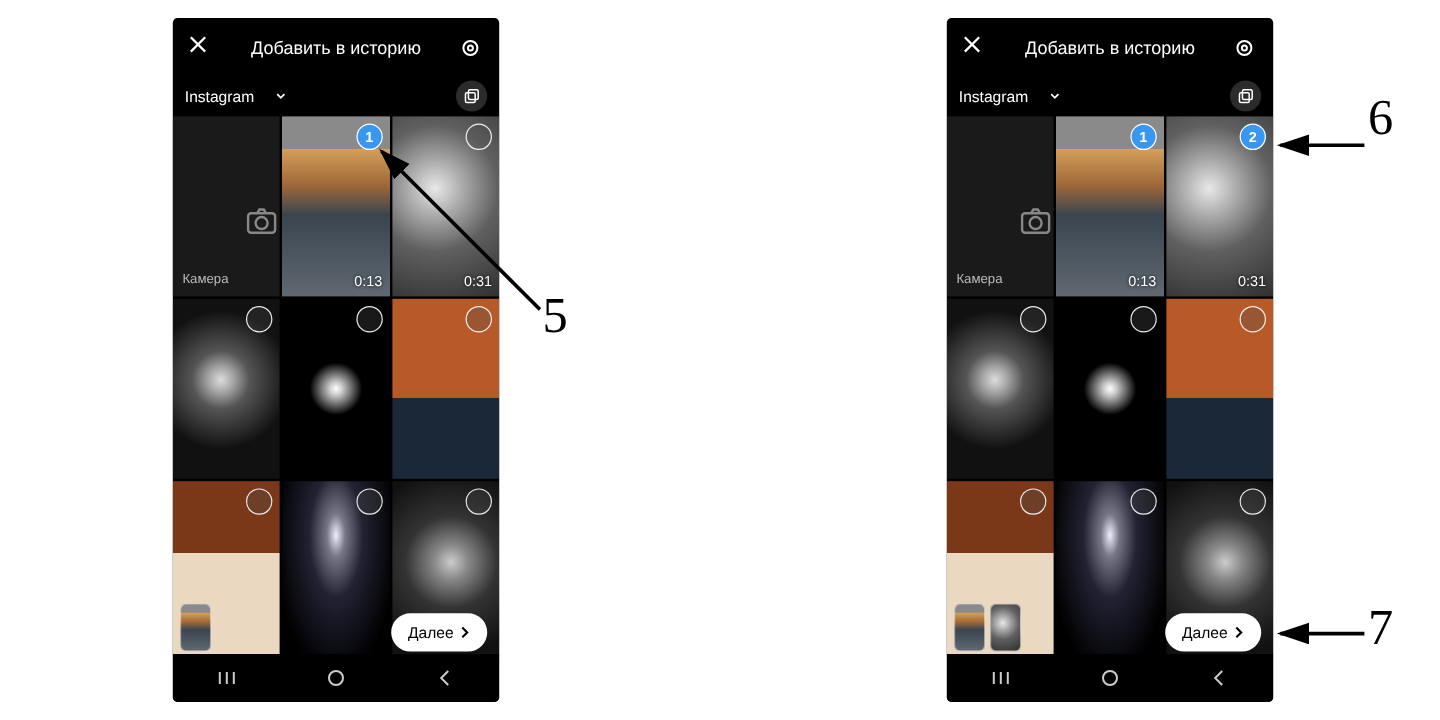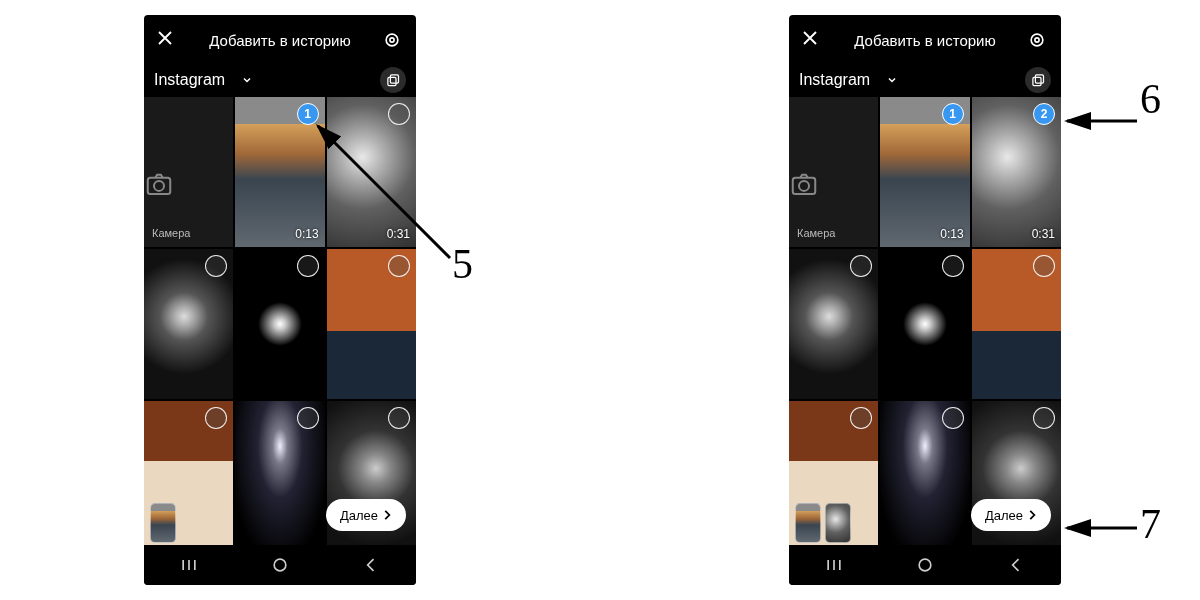--- a/index.html
+++ b/index.html
@@ -34,21 +34,21 @@
   .titlebar .title { flex: 1; text-align: center; font-size: 15px; font-weight: 500; }
   .titlebar .gear { width: 24px; height: 24px; display:flex; align-items:center; justify-content:center; cursor:pointer; }
 
   .subbar {
     height: 30px;
     display: flex;
     align-items: center;
     padding: 0 10px;
     color: #fff;
   }
-  .subbar .album { font-size: 16px; display:flex; align-items:center; gap:16px; cursor:pointer;}
+  .subbar .album { font-size: 13px; display:flex; align-items:center; gap:16px; cursor:pointer;}
   .subbar .spacer { flex:1; }
   .subbar .multi {
     width: 26px; height: 26px;
     border-radius: 50%;
     background: #2b2b2b;
     display:flex; align-items:center; justify-content:center;
     cursor:pointer;
   }
 
   .grid {
@@ -59,21 +59,21 @@
     padding: 2px 0 0 0;
   }
   .cell {
     position: relative;
     overflow: hidden;
     cursor: pointer;
     background: #222;
   }
   .cell.camera {
     background: #1a1a1a;
-    display:flex; flex-direction:column; align-items:flex-start; justify-content:center;
+    display:flex; flex-direction:column; align-items:flex-end; justify-content:center;
   }
   .cell.camera .cam-icon {
     width: 30px; height: 30px;
     margin-top: 24px;
   }
   .cell.camera .cam-label {
     position:absolute; bottom:8px; left:8px;
     color:#bbb; font-size:11px;
   }
 
@@ -117,21 +117,21 @@
   .mini-thumbs {
     position:absolute; left:6px; bottom:2px;
     display:flex; gap:4px;
     pointer-events:auto;
   }
   .mini {
     width:26px; height:40px; border-radius:5px;
     border:1px solid rgba(255,255,255,0.5);
   }
   .next-btn {
-    position:absolute; right:10px; bottom:14px;
+    position:absolute; right:10px; bottom:2px;
     background:#fff; color:#000;
     border-radius: 18px;
     height: 32px;
     padding: 0 12px 0 14px;
     display:flex; align-items:center; gap:2px;
     font-size:13px; font-weight:500;
     pointer-events:auto;
     cursor:pointer;
   }
 

